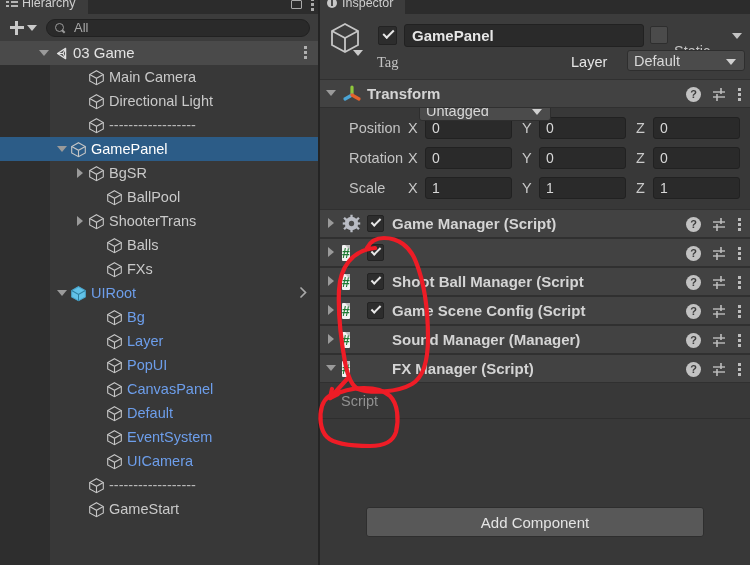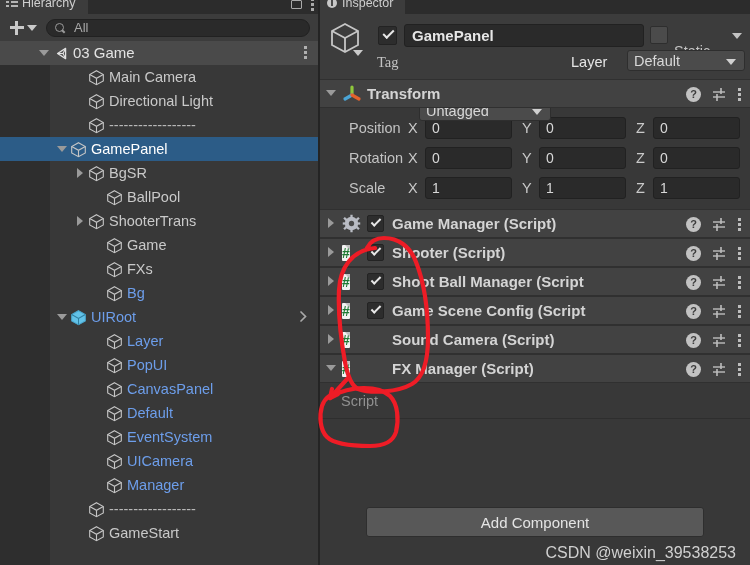--- a/index.html
+++ b/index.html
@@ -469,39 +469,30 @@
               </svg></span>
             <span class="hlabel">ShooterTrans</span>
           </div>
           <div class="hrow">
             <span class="hrow-fold" style="margin-left: 90px;"></span>
             <span class="cube"><svg width="17" height="17" viewBox="0 0 20 20">
                 <path d="M10 2 L18 6.5 L18 14 L10 18.5 L2 14 L2 6.5 Z" fill="none" stroke="#c6c6c6" stroke-width="1.3"></path>
                 <path d="M2 6.5 L10 11 L18 6.5" fill="none" stroke="#c6c6c6" stroke-width="1.3"></path>
                 <path d="M10 11 L10 18.5" fill="none" stroke="#c6c6c6" stroke-width="1.3"></path>
               </svg></span>
-            <span class="hlabel">Game</span>
+            <span class="hlabel">Balls</span>
           </div>
           <div class="hrow">
             <span class="hrow-fold" style="margin-left: 90px;"></span>
             <span class="cube"><svg width="17" height="17" viewBox="0 0 20 20">
                 <path d="M10 2 L18 6.5 L18 14 L10 18.5 L2 14 L2 6.5 Z" fill="none" stroke="#c6c6c6" stroke-width="1.3"></path>
                 <path d="M2 6.5 L10 11 L18 6.5" fill="none" stroke="#c6c6c6" stroke-width="1.3"></path>
                 <path d="M10 11 L10 18.5" fill="none" stroke="#c6c6c6" stroke-width="1.3"></path>
               </svg></span>
             <span class="hlabel">FXs</span>
-          </div>
-          <div class="hrow">
-            <span class="hrow-fold" style="margin-left: 90px;"></span>
-            <span class="cube"><svg width="17" height="17" viewBox="0 0 20 20">
-                <path d="M10 2 L18 6.5 L18 14 L10 18.5 L2 14 L2 6.5 Z" fill="none" stroke="#c6c6c6" stroke-width="1.3"></path>
-                <path d="M2 6.5 L10 11 L18 6.5" fill="none" stroke="#c6c6c6" stroke-width="1.3"></path>
-                <path d="M10 11 L10 18.5" fill="none" stroke="#c6c6c6" stroke-width="1.3"></path>
-              </svg></span>
-            <span class="hlabel prefab">Bg</span>
           </div>
           <div class="hrow">
             <span class="hrow-fold" style="margin-left: 54px;">
               <span class="fold-down"></span>
             </span>
             <span class="cube"><svg width="17" height="17" viewBox="0 0 20 20">
                 <path d="M10 2 L18 6.5 L18 14 L10 18.5 L2 14 L2 6.5 Z" fill="#62c2e8" stroke="#4aa8d0" stroke-width="1.2"></path>
                 <path d="M2 6.5 L10 11 L18 6.5" fill="none" stroke="#2e7fa0" stroke-width="1.2"></path>
                 <path d="M10 11 L10 18.5" fill="none" stroke="#2e7fa0" stroke-width="1.2"></path>
               </svg></span>
@@ -510,20 +501,29 @@
                 <path d="M2 3 L6.5 7.5 L2 12" fill="none" stroke="#a9a9a9" stroke-width="1.7" stroke-linecap="round"></path>
               </svg></span>
           </div>
           <div class="hrow">
             <span class="hrow-fold" style="margin-left: 90px;"></span>
             <span class="cube"><svg width="17" height="17" viewBox="0 0 20 20">
                 <path d="M10 2 L18 6.5 L18 14 L10 18.5 L2 14 L2 6.5 Z" fill="none" stroke="#c6c6c6" stroke-width="1.3"></path>
                 <path d="M2 6.5 L10 11 L18 6.5" fill="none" stroke="#c6c6c6" stroke-width="1.3"></path>
                 <path d="M10 11 L10 18.5" fill="none" stroke="#c6c6c6" stroke-width="1.3"></path>
               </svg></span>
+            <span class="hlabel prefab">Bg</span>
+          </div>
+          <div class="hrow">
+            <span class="hrow-fold" style="margin-left: 90px;"></span>
+            <span class="cube"><svg width="17" height="17" viewBox="0 0 20 20">
+                <path d="M10 2 L18 6.5 L18 14 L10 18.5 L2 14 L2 6.5 Z" fill="none" stroke="#c6c6c6" stroke-width="1.3"></path>
+                <path d="M2 6.5 L10 11 L18 6.5" fill="none" stroke="#c6c6c6" stroke-width="1.3"></path>
+                <path d="M10 11 L10 18.5" fill="none" stroke="#c6c6c6" stroke-width="1.3"></path>
+              </svg></span>
             <span class="hlabel prefab">Layer</span>
           </div>
           <div class="hrow">
             <span class="hrow-fold" style="margin-left: 90px;"></span>
             <span class="cube"><svg width="17" height="17" viewBox="0 0 20 20">
                 <path d="M10 2 L18 6.5 L18 14 L10 18.5 L2 14 L2 6.5 Z" fill="none" stroke="#c6c6c6" stroke-width="1.3"></path>
                 <path d="M2 6.5 L10 11 L18 6.5" fill="none" stroke="#c6c6c6" stroke-width="1.3"></path>
                 <path d="M10 11 L10 18.5" fill="none" stroke="#c6c6c6" stroke-width="1.3"></path>
               </svg></span>
             <span class="hlabel prefab">PopUI</span>
@@ -556,29 +556,20 @@
             <span class="hlabel prefab">EventSystem</span>
           </div>
           <div class="hrow">
             <span class="hrow-fold" style="margin-left: 90px;"></span>
             <span class="cube"><svg width="17" height="17" viewBox="0 0 20 20">
                 <path d="M10 2 L18 6.5 L18 14 L10 18.5 L2 14 L2 6.5 Z" fill="none" stroke="#c6c6c6" stroke-width="1.3"></path>
                 <path d="M2 6.5 L10 11 L18 6.5" fill="none" stroke="#c6c6c6" stroke-width="1.3"></path>
                 <path d="M10 11 L10 18.5" fill="none" stroke="#c6c6c6" stroke-width="1.3"></path>
               </svg></span>
             <span class="hlabel prefab">UICamera</span>
-          </div>
-          <div class="hrow">
-            <span class="hrow-fold" style="margin-left: 90px;"></span>
-            <span class="cube"><svg width="17" height="17" viewBox="0 0 20 20">
-                <path d="M10 2 L18 6.5 L18 14 L10 18.5 L2 14 L2 6.5 Z" fill="none" stroke="#c6c6c6" stroke-width="1.3"></path>
-                <path d="M2 6.5 L10 11 L18 6.5" fill="none" stroke="#c6c6c6" stroke-width="1.3"></path>
-                <path d="M10 11 L10 18.5" fill="none" stroke="#c6c6c6" stroke-width="1.3"></path>
-              </svg></span>
-            <span class="hlabel prefab">Manager</span>
           </div>
           <div class="hrow">
             <span class="hrow-fold" style="margin-left: 72px;"></span>
             <span class="cube"><svg width="17" height="17" viewBox="0 0 20 20">
                 <path d="M10 2 L18 6.5 L18 14 L10 18.5 L2 14 L2 6.5 Z" fill="none" stroke="#c6c6c6" stroke-width="1.3"></path>
                 <path d="M2 6.5 L10 11 L18 6.5" fill="none" stroke="#c6c6c6" stroke-width="1.3"></path>
                 <path d="M10 11 L10 18.5" fill="none" stroke="#c6c6c6" stroke-width="1.3"></path>
               </svg></span>
             <span class="hlabel dash">------------------</span>
           </div>
@@ -727,21 +718,20 @@
           </span>
         </div>
         <div class="comp-head">
           <span class="comp-fold">
             <span class="fold-right"></span>
           </span>
           <span class="comp-icon"><span class="cs-icon">#</span></span>
           <span class="comp-check">
             <span class="check-mark"></span>
           </span>
-          <span class="comp-title">Shooter (Script)</span>
           <span class="comp-right">
             <span class="help-ico">?</span>
             <span class="preset-ico"><svg width="15" height="15" viewBox="0 0 15 15">
                 <line x1="1" y1="5" x2="13" y2="5" stroke="#bdbdbd" stroke-width="1.4"></line>
                 <line x1="1" y1="10" x2="13" y2="10" stroke="#bdbdbd" stroke-width="1.4"></line>
                 <line x1="9" y1="1" x2="9" y2="7" stroke="#bdbdbd" stroke-width="1.6"></line>
                 <line x1="5" y1="7" x2="5" y2="14" stroke="#bdbdbd" stroke-width="1.6"></line>
               </svg></span>
             <span class="comp-kebab"></span>
           </span>
@@ -785,21 +775,21 @@
               </svg></span>
             <span class="comp-kebab"></span>
           </span>
         </div>
         <div class="comp-head">
           <span class="comp-fold">
             <span class="fold-right"></span>
           </span>
           <span class="comp-icon"><span class="cs-icon">#</span></span>
           <span style="width:25px;flex:0 0 auto;"></span>
-          <span class="comp-title">Sound Camera (Script)</span>
+          <span class="comp-title">Sound Manager (Manager)</span>
           <span class="comp-right">
             <span class="help-ico">?</span>
             <span class="preset-ico"><svg width="15" height="15" viewBox="0 0 15 15">
                 <line x1="1" y1="5" x2="13" y2="5" stroke="#bdbdbd" stroke-width="1.4"></line>
                 <line x1="1" y1="10" x2="13" y2="10" stroke="#bdbdbd" stroke-width="1.4"></line>
                 <line x1="9" y1="1" x2="9" y2="7" stroke="#bdbdbd" stroke-width="1.6"></line>
                 <line x1="5" y1="7" x2="5" y2="14" stroke="#bdbdbd" stroke-width="1.6"></line>
               </svg></span>
             <span class="comp-kebab"></span>
           </span>
@@ -825,21 +815,20 @@
       </div>
 
     <div class="script-row">
       <span class="script-lbl">Script</span>
     </div>
 
     <div class="add-comp-wrap">
       <div class="add-comp-btn">Add Component</div>
     </div>
 
-    <div class="watermark">CSDN @weixin_39538253</div>
   </div>
 
   <svg class="annot" viewBox="0 0 750 565">
 
     <path d="M375 248 C 352 250, 340 268, 339 290
              C 338 312, 341 340, 345 362
              C 348 378, 352 386, 358 389
              C 372 394, 398 392, 412 384
              C 424 377, 428 360, 428 338
              C 428 310, 424 282, 416 262

